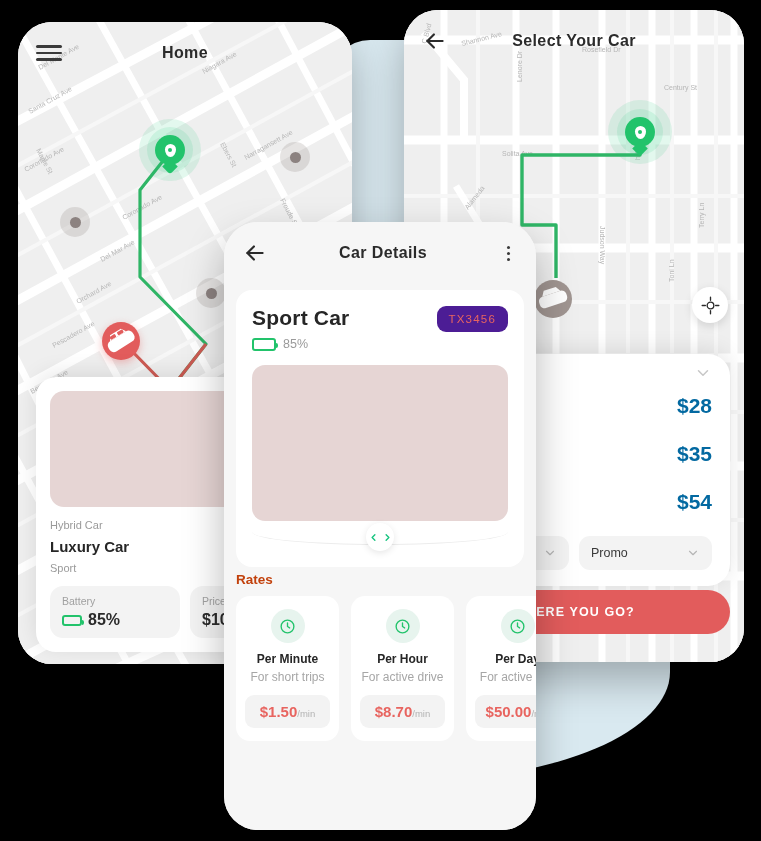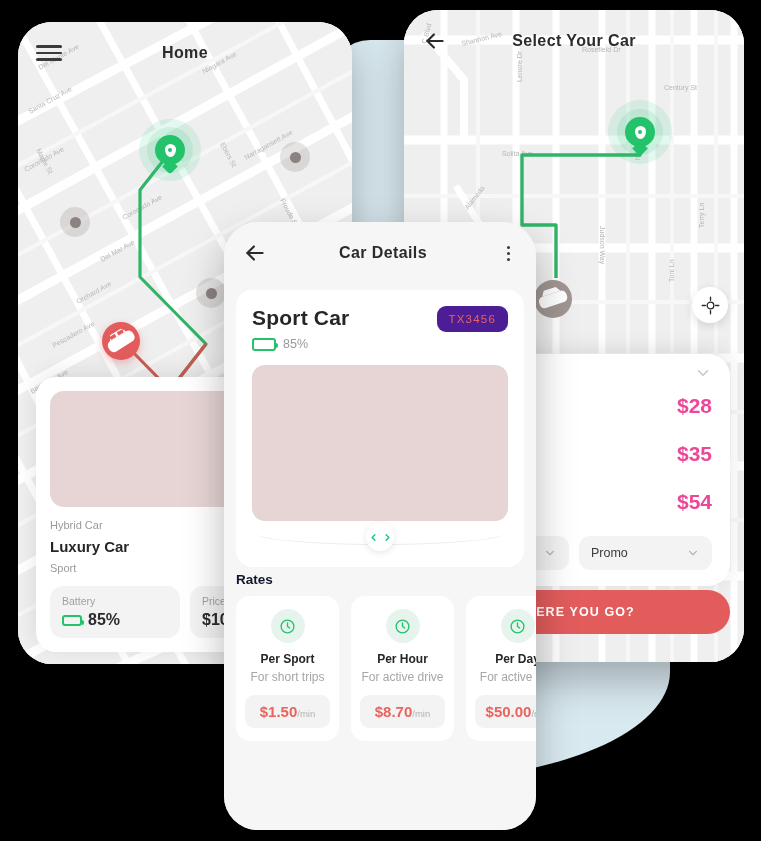--- a/index.html
+++ b/index.html
@@ -154,21 +154,21 @@
   .list-sheet {
     position:absolute; left: 14px; right: 14px; top: 344px;
     background:#fff; border-radius: 22px;
     box-shadow: 0 -4px 22px rgba(0,0,0,0.10);
     padding: 10px 18px 16px;
   }
   .chev-handle { display:flex; justify-content:flex-end; }
   .car-row { display:flex; align-items:center; justify-content:space-between; padding: 9px 0; }
   .car-row .nm { font-size: 14px; color:#262626; }
   .car-row .ds { font-size: 10.5px; color:#b0b0b0; margin-top:2px; }
-  .car-row .pr { font-size: 21px; font-weight:bold; color:#ec4899; }
+  .car-row .pr { font-size: 21px; font-weight:bold; color:#0369a1; }
   .selects { display:flex; gap:10px; margin-top: 10px; }
   .select {
     flex:1; background:#f3f3f3; border-radius: 11px;
     padding: 10px 12px; font-size: 12.5px; color:#3a3a3a;
     display:flex; align-items:center; justify-content:space-between; cursor:pointer;
   }
   .cta-red {
     position:absolute; left: 14px; right: 14px; bottom: 28px;
     background:#e25c5c; color:#fff; border-radius: 26px;
     padding: 15px 0; text-align:center;
@@ -192,21 +192,21 @@
     position:absolute; left:0; right:0; top:-4px; height: 26px;
     border-bottom: 1px solid #ececec; border-radius: 50%;
   }
   .carousel .nav {
     position:absolute; left:50%; top: 0; transform: translateX(-50%);
     width: 28px; height: 28px; border-radius: 50%; background:#fff;
     box-shadow: 0 2px 7px rgba(0,0,0,0.10);
     display:flex; align-items:center; justify-content:center; gap: 3px;
     cursor:pointer;
   }
-  .rates-title { position:absolute; left: 12px; top: 350px; font-size: 13.5px; font-weight:bold; color:#0f172a;}
+  .rates-title { position:absolute; left: 12px; top: 350px; font-size: 13.5px; font-weight:bold; color:#c2410c;}
   .rates-row { position:absolute; left: 12px; top: 374px; display:flex; gap: 12px; }
   .rate-card {
     width: 103px; background:#fff; border-radius: 14px;
     padding: 13px 9px; text-align:center; flex: none;
   }
   .rate-ico {
     width: 34px;height:34px;border-radius:50%;background:#e7f4ee;
     margin: 0 auto 9px; display:flex;align-items:center;justify-content:center;
   }
   .rate-name { font-size: 12px; font-weight:bold; color:#262626; }
@@ -539,21 +539,21 @@
     <div class="rates-title">Rates</div>
 
     <div class="rates-row">
       <div class="rate-card">
         <div class="rate-ico">
           <svg viewBox="0 0 24 24" width="17" height="17" fill="none" stroke="#22c36b" stroke-width="1.9" stroke-linecap="round">
             <circle cx="12" cy="12" r="9"></circle>
               <path d="M12 7v5l3 2"></path>
           </svg>
         </div>
-        <div class="rate-name">Per Sport</div>
+        <div class="rate-name">Per Minute</div>
         <div class="rate-desc">For short trips</div>
         <div class="rate-pill">
           <span>$1.50</span><small>/min</small>
         </div>
       </div>
 
       <div class="rate-card">
         <div class="rate-ico">
           <svg viewBox="0 0 24 24" width="17" height="17" fill="none" stroke="#22c36b" stroke-width="1.9" stroke-linecap="round">
             <circle cx="12" cy="12" r="9"></circle>

